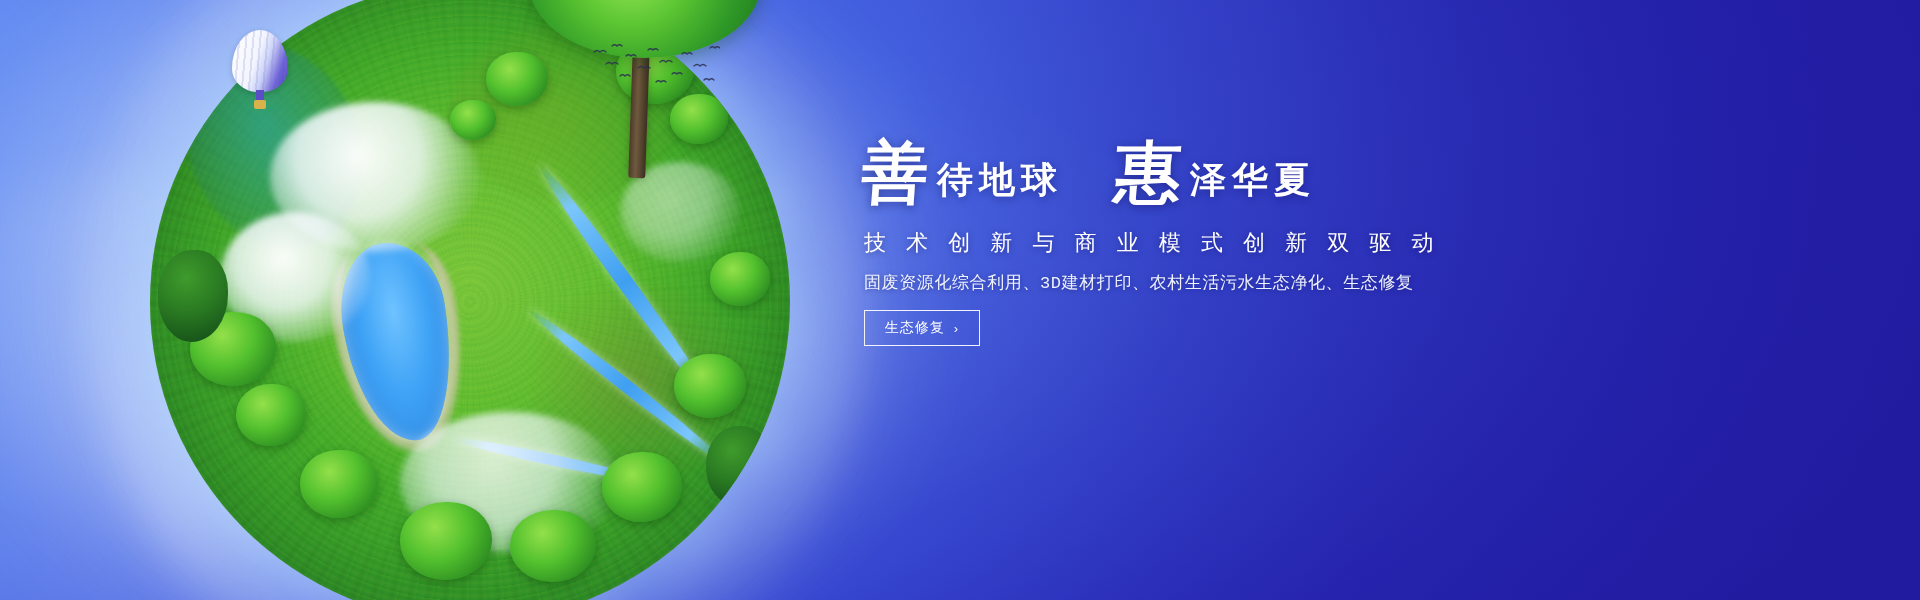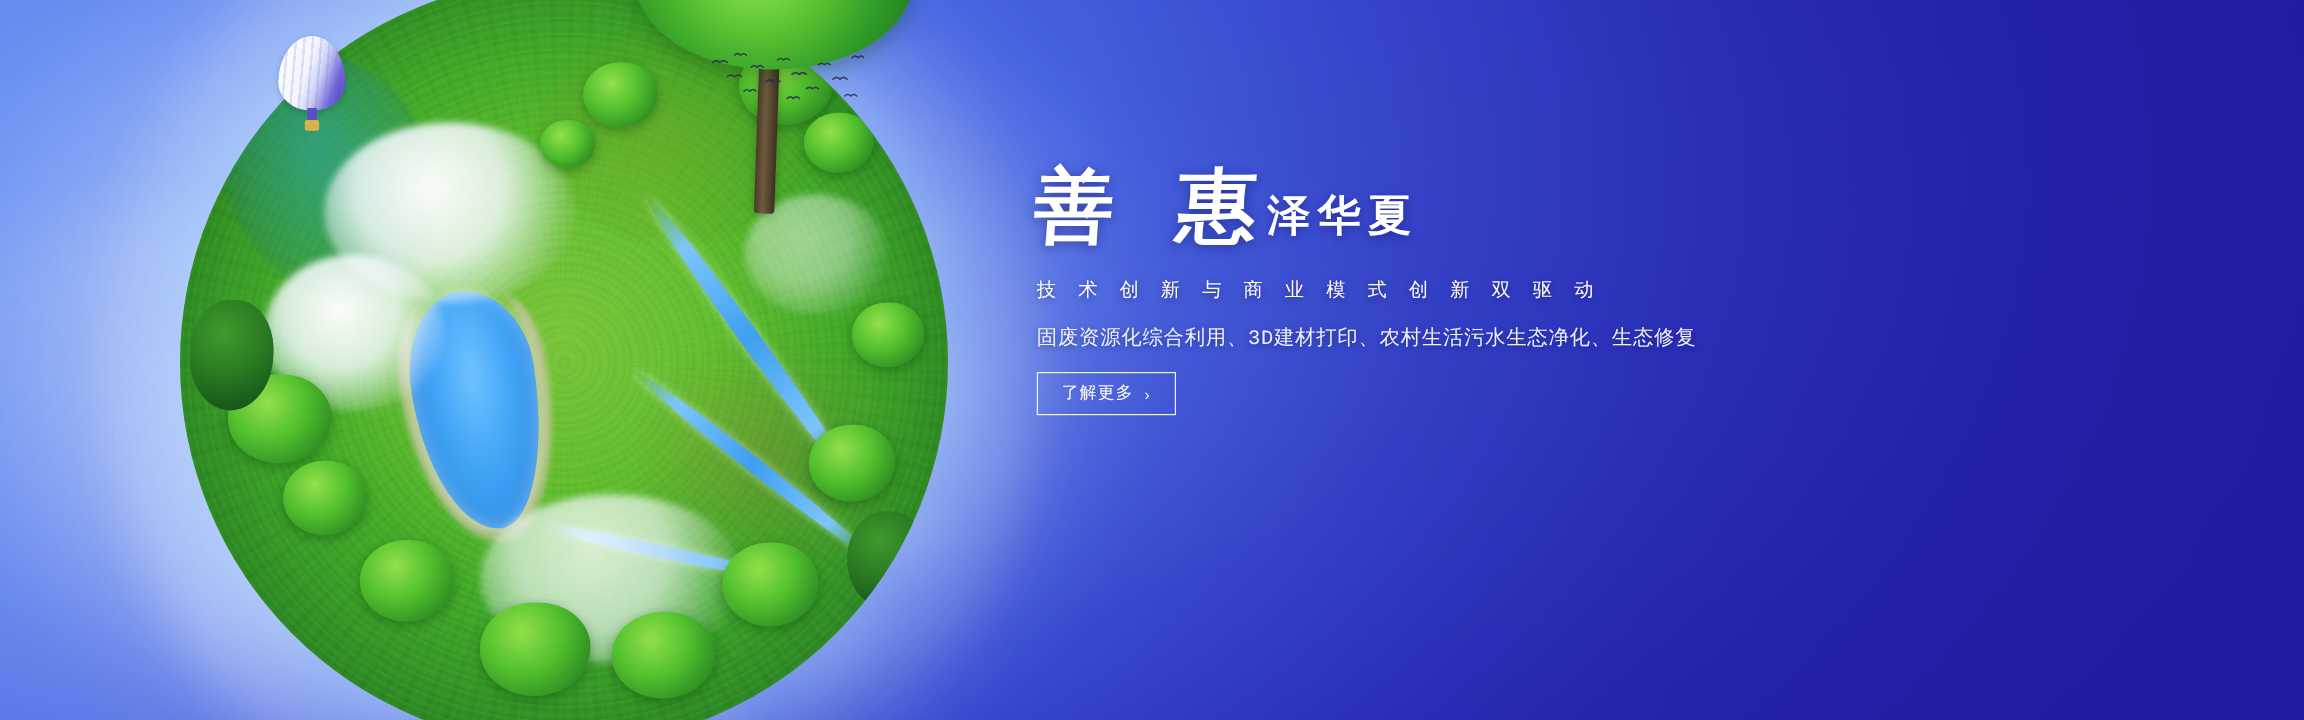--- a/index.html
+++ b/index.html
@@ -177,21 +177,21 @@
   .hl-small{
     font-family:"Liberation Serif","DejaVu Serif",serif;
     font-size:36px;line-height:40px;font-weight:700;
     letter-spacing:6px;margin-left:8px;padding-bottom:6px;
     text-shadow:0 2px 8px rgba(10,10,80,.40);
   }
   .hl-gap{width:52px;}
 
   .subline{
     position:absolute;left:2px;top:228px;
-    color:#ffffff;font-size:16px;line-height:30px;
+    color:#ffffff;font-size:22px;line-height:30px;
     letter-spacing:7px;white-space:nowrap;
     text-shadow:0 1px 6px rgba(10,10,80,.42);
   }
   .descline{
     position:absolute;left:2px;top:272px;
     color:#eef2ff;font-size:17px;line-height:24px;
     letter-spacing:.6px;white-space:nowrap;
     text-shadow:0 1px 5px rgba(10,10,80,.40);
     font-family:Liberation Mono, monospace;
   }
@@ -294,28 +294,29 @@
       <path d="M30 34 q2.5 -2.5 5 0 q2.5 -2.5 5 0"></path>
       <path d="M120 6 q2.5 -2.5 5 0 q2.5 -2.5 5 0"></path>
     </g>
   </svg>
 
   <div class="content">
 
     <div class="headline">
       <div class="hl-row">
         <span class="hl-big">善</span>
+        <span class="hl-small">待地球</span>
         <span class="hl-gap"></span>
         <span class="hl-big">惠</span>
         <span class="hl-small">泽华夏</span>
       </div>
     </div>
 
     <div class="subline">技 术 创 新 与 商 业 模 式 创 新 双 驱 动</div>
     <div class="descline">固废资源化综合利用、3D建材打印、农村生活污水生态净化、生态修复</div>
 
     <a class="cta" href="#">
-      <span>了解更多</span>
+      <span>生态修复</span>
       <span class="chev">›</span>
     </a>
 
   </div>
 </div>
 
 </body></html>

